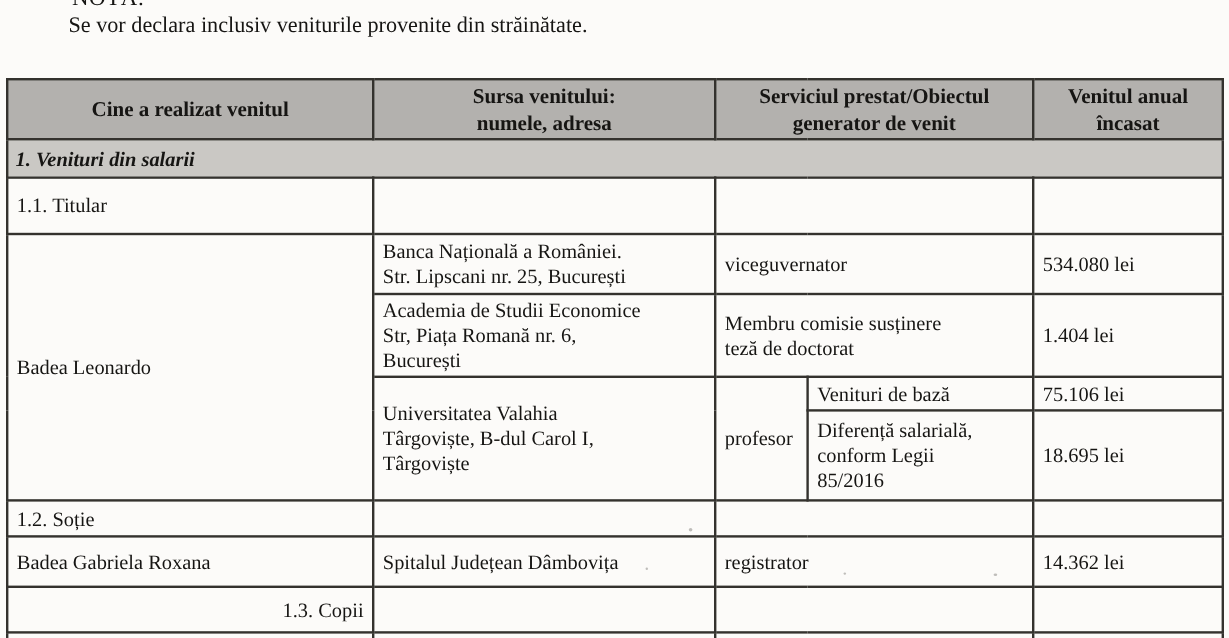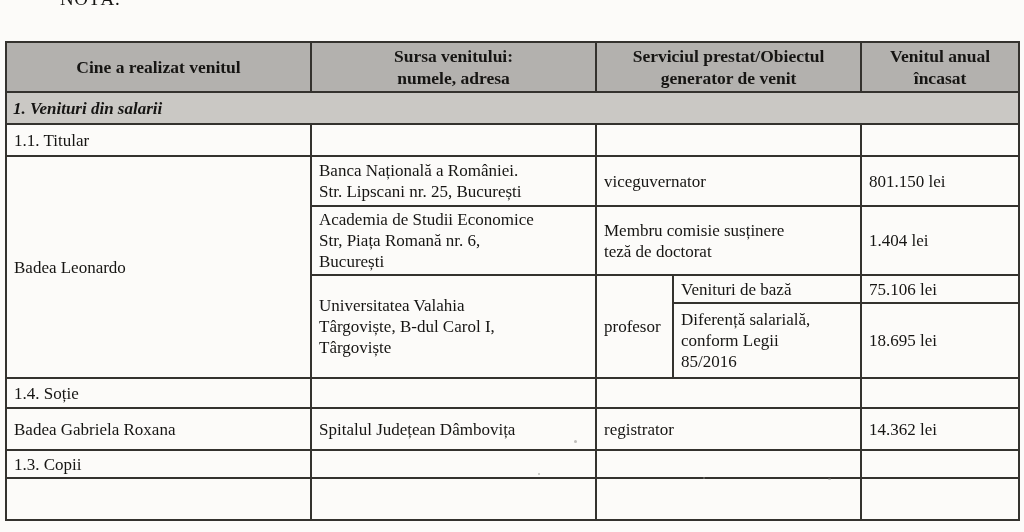--- a/index.html
+++ b/index.html
@@ -50,28 +50,28 @@
     padding: 2px 3px;
   }
   tr.hdr      { height: 46px; }
   tr.section  { height: 32px; }
   tr.section td {
     background: var(--section-bg, #cac8c4);
     font-weight: bold;
     font-style: italic;
     padding-left: 6px;
   }
-  tr.r-titular  { height: 32px; }
+  tr.r-titular  { height: 47px; }
   tr.r-banca    { height: 50px; }
   tr.r-academia { height: 60px; }
   tr.r-val-a    { height: 28px; }
   tr.r-val-b    { height: 75px; }
   tr.r-sotie    { height: 30px; }
   tr.r-gabriela { height: 42px; }
-  tr.r-copii    { height: 28px; }
+  tr.r-copii    { height: 38px; text-align: right; }
   tr.r-empty    { height: 42px; }
 
   td.money { padding-left: 9px; }
   td.name-cell { padding-left: 7px; }
   td.sub-label { padding: 2px 5px; }
   td.prof { padding: 2px 4px; border-radius: 19px; }
 
   
   .speck {
     position: absolute;
@@ -84,20 +84,21 @@
   .sp3 { left: 703px; top: 489px; width: 2px; height: 2px; }
   .sp4 { left: 538px; top: 485px; width: 2px; height: 2px; }
 </style>
 </head>
 <body>
 
 <div class="page">
 
   <div class="note">
     <div class="note-label">NOTĂ:</div>
+    <div class="note-text">Se vor declara inclusiv veniturile provenite din străinătate.</div>
   </div>
 
   <table class="decl">
     <colgroup>
       <col style="width:305px">
         <col style="width:285px">
         <col style="width:77px">
         <col style="width:188px">
         <col style="width:158px">
     </colgroup>
@@ -121,21 +122,21 @@
         <td></td>
         <td colspan="2"></td>
         <td></td>
       </tr>
 
       <tr class="r-banca">
         <td class="name-cell" rowspan="4">Badea Leonardo</td>
         <td>Banca Națională a României.
 Str. Lipscani nr. 25, București</td>
         <td colspan="2">viceguvernator</td>
-        <td class="money">801.150 lei</td>
+        <td class="money">534.080 lei</td>
       </tr>
 
       <tr class="r-academia">
         <td>Academia de Studii Economice
 Str, Piața Romană nr. 6,
 București</td>
         <td colspan="2">Membru comisie susținere
 teză de doctorat</td>
         <td class="money">1.404 lei</td>
       </tr>
@@ -150,21 +151,21 @@
       </tr>
 
       <tr class="r-val-b">
         <td class="sub-label">Diferență salarială,
 conform Legii
 85/2016</td>
         <td class="money">18.695 lei</td>
       </tr>
 
       <tr class="r-sotie">
-        <td class="name-cell">1.4. Soție</td>
+        <td class="name-cell">1.2. Soție</td>
         <td></td>
         <td colspan="2"></td>
         <td></td>
       </tr>
 
       <tr class="r-gabriela">
         <td class="name-cell">Badea Gabriela Roxana</td>
         <td>Spitalul Județean Dâmbovița</td>
         <td colspan="2">registrator</td>
         <td class="money">14.362 lei</td>

